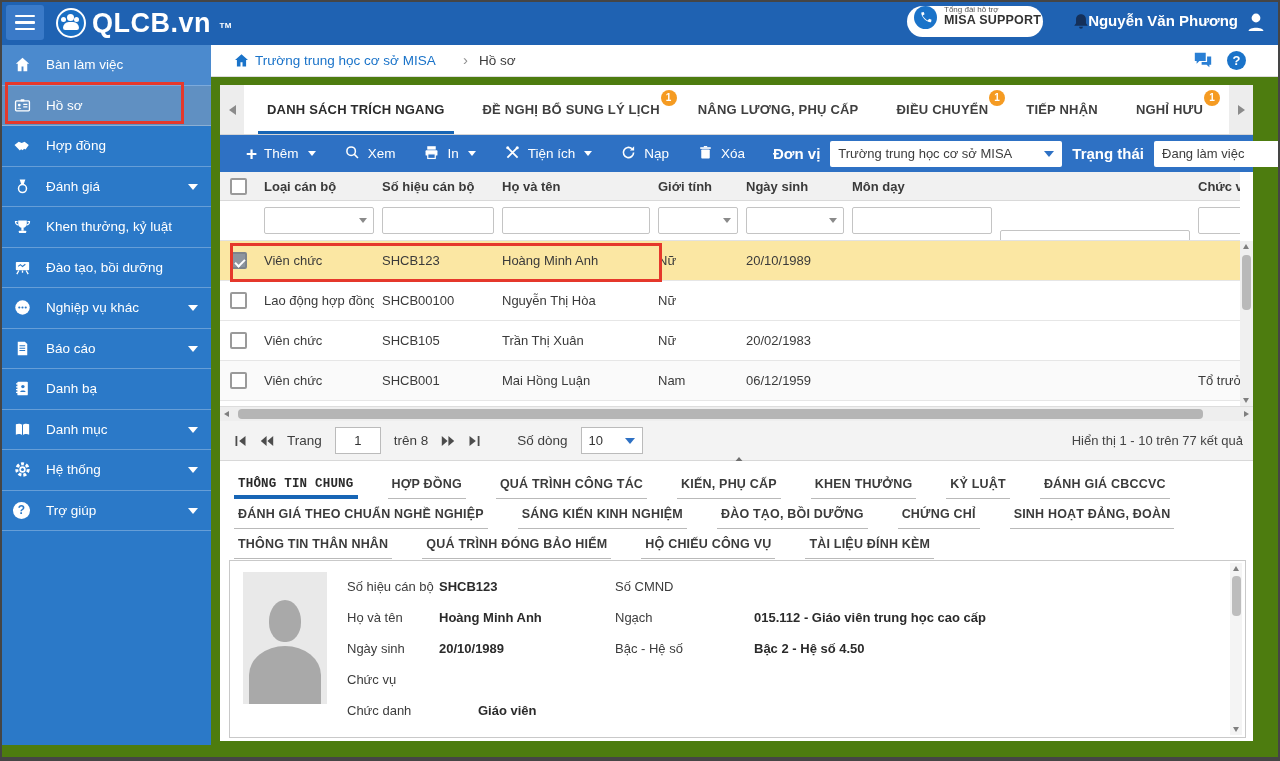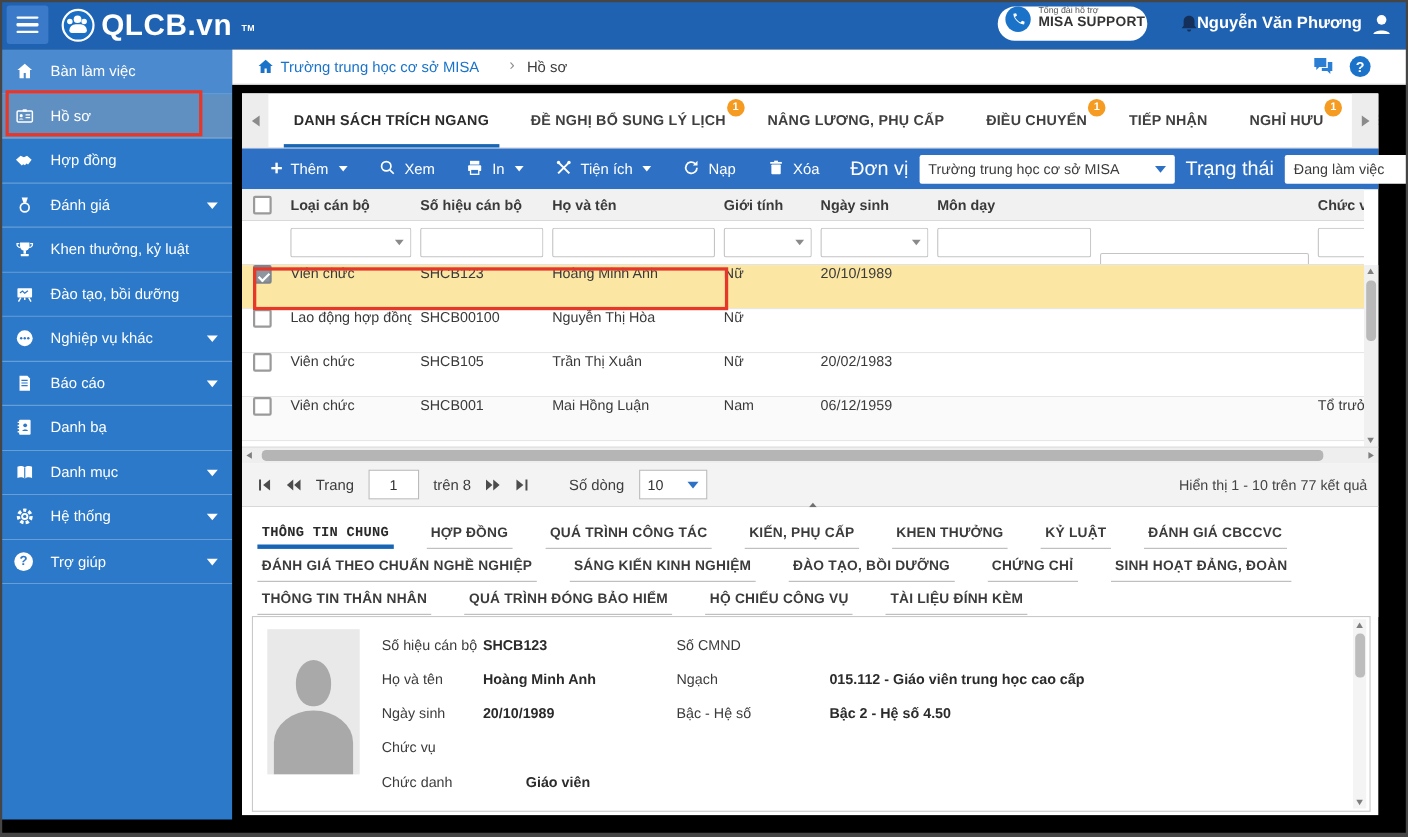--- a/index.html
+++ b/index.html
@@ -1,16 +1,16 @@
 <!DOCTYPE html>
 <html><head>
 <meta charset="utf-8">
 <style>
   html,body{margin:0;padding:0;background:#9b9b9b;font-family:"Liberation Sans","DejaVu Sans",sans-serif;}
-  .window{position:relative;width:1280px;height:761px;background:#000000;overflow:hidden;}
+  .window{position:relative;width:1280px;height:761px;background:#4d7c0f;overflow:hidden;}
   .abs{position:absolute;}
   
   .topbar{left:0;top:0;width:1280px;height:45px;background:#1f62b2;}
   .hamburger{left:6px;top:5px;width:38px;height:35px;background:#3a7ac8;border-radius:3px;display:flex;flex-direction:column;justify-content:center;align-items:center;gap:4px;cursor:pointer;}
   .hamburger i{display:block;width:20px;height:2.6px;background:#fff;border-radius:1px;}
   .logo-wrap{left:56px;top:6px;height:34px;display:flex;align-items:center;gap:6px;color:#fff;}
   .logo-circle{width:30px;height:30px;border-radius:50%;background:#1a6fc4;border:2.5px solid #fff;box-sizing:border-box;position:relative;}
   .logo-circle i{position:absolute;background:#fff;border-radius:50%;}
   .logo-circle .h1{width:7px;height:7px;left:9px;top:4px;}
   .logo-circle .h2{width:5px;height:5px;left:3px;top:7px;}
@@ -56,28 +56,28 @@
   .tab{position:relative;height:50px;line-height:50px;padding:0 19px;font-size:13px;font-weight:bold;color:#3f3f3f;letter-spacing:.2px;cursor:pointer;}
   .tab.active{color:#2b2b2b;}
   .tab.active::after{content:"";position:absolute;left:10px;right:10px;bottom:0;height:4px;background:#1765b5;}
   .badge{position:absolute;top:5px;right:2px;min-width:16px;height:16px;border-radius:50%;background:#f59b22;color:#fff;font-size:10px;font-weight:bold;text-align:center;line-height:16px;}
   
   .toolbar{left:0;top:50px;width:1033px;height:37px;background:#2e71c4;display:flex;align-items:center;padding:0 10px 0 26px;box-sizing:border-box;gap:28px;color:#fff;}
   .tbtn{display:flex;align-items:center;gap:7px;font-size:13.5px;cursor:pointer;white-space:nowrap;}
   .tbtn .plus{font-size:19px;font-weight:bold;line-height:14px;}
   .caret{width:0;height:0;border-left:4.5px solid transparent;border-right:4.5px solid transparent;border-top:5px solid #fff;margin-left:2px;}
   .unitgrp{margin-left:auto;display:flex;align-items:center;gap:10px;}
-  .flabel{font-size:18px;white-space:nowrap;}
+  .flabel{font-size:15px;white-space:nowrap;font-weight:bold;}
   .fselect{height:26px;background:#fff;border-radius:2px;display:flex;align-items:center;padding:0 8px;box-sizing:border-box;color:#3c3c3c;font-size:13px;cursor:pointer;}
   .fselect .gcaret{margin-left:auto;width:0;height:0;border-left:5px solid transparent;border-right:5px solid transparent;border-top:6px solid #8a8a8a;}
   .sel-unit{width:232px;} .sel-status{width:188px;}
   
   .thead{left:0;top:87px;width:1020px;height:29px;background:#f1f1f1;border-bottom:1px solid #d9d9d9;display:flex;align-items:center;box-sizing:border-box;font-size:13px;font-weight:bold;color:#3a3a3a;overflow:hidden;}
   .tfilter{left:0;top:116px;width:1020px;height:40px;background:#fff;border-bottom:1px solid #e2e2e2;display:flex;align-items:center;box-sizing:border-box;overflow:hidden;}
-  .trow{width:1020px;height:40px;display:flex;align-items:flex-start;box-sizing:border-box;border-bottom:1px solid #e6e6e6;font-size:13px;color:#3a3a3a;overflow:hidden;cursor:pointer;}
+  .trow{width:1020px;height:40px;display:flex;align-items:center;box-sizing:border-box;border-bottom:1px solid #e6e6e6;font-size:13px;color:#3a3a3a;overflow:hidden;cursor:pointer;}
   .trow.sel{background:#fbe7a3;}
   .trow.alt{background:#fafafa;}
   .c0{width:36px;flex:none;display:flex;justify-content:center;}
   .c1{width:118px;flex:none;padding-left:8px;box-sizing:border-box;white-space:nowrap;overflow:hidden;}
   .c2{width:120px;flex:none;padding-left:8px;box-sizing:border-box;white-space:nowrap;overflow:hidden;}
   .c3{width:156px;flex:none;padding-left:8px;box-sizing:border-box;white-space:nowrap;overflow:hidden;}
   .c4{width:88px;flex:none;padding-left:8px;box-sizing:border-box;white-space:nowrap;overflow:hidden;}
   .c5{width:106px;flex:none;padding-left:8px;box-sizing:border-box;white-space:nowrap;overflow:hidden;}
   .c6{width:148px;flex:none;padding-left:8px;box-sizing:border-box;white-space:nowrap;overflow:hidden;}
   .c7{width:198px;flex:none;padding-left:8px;box-sizing:border-box;white-space:nowrap;overflow:hidden;margin-top:46px;}

